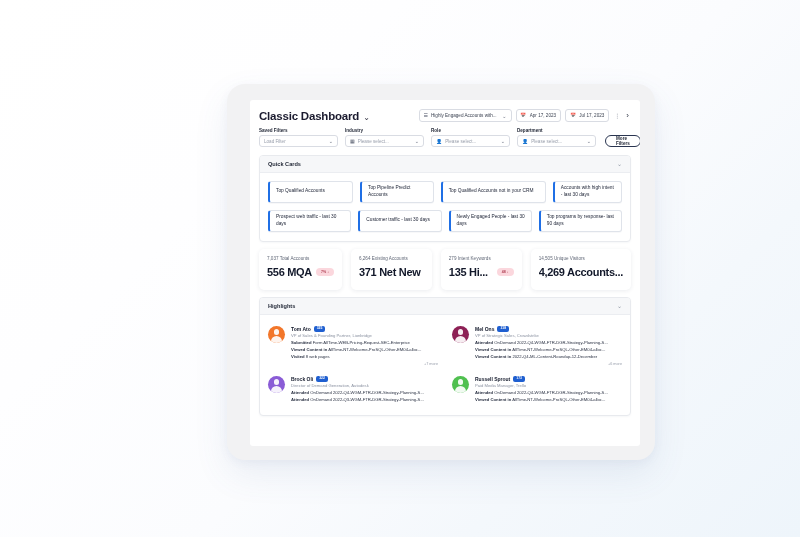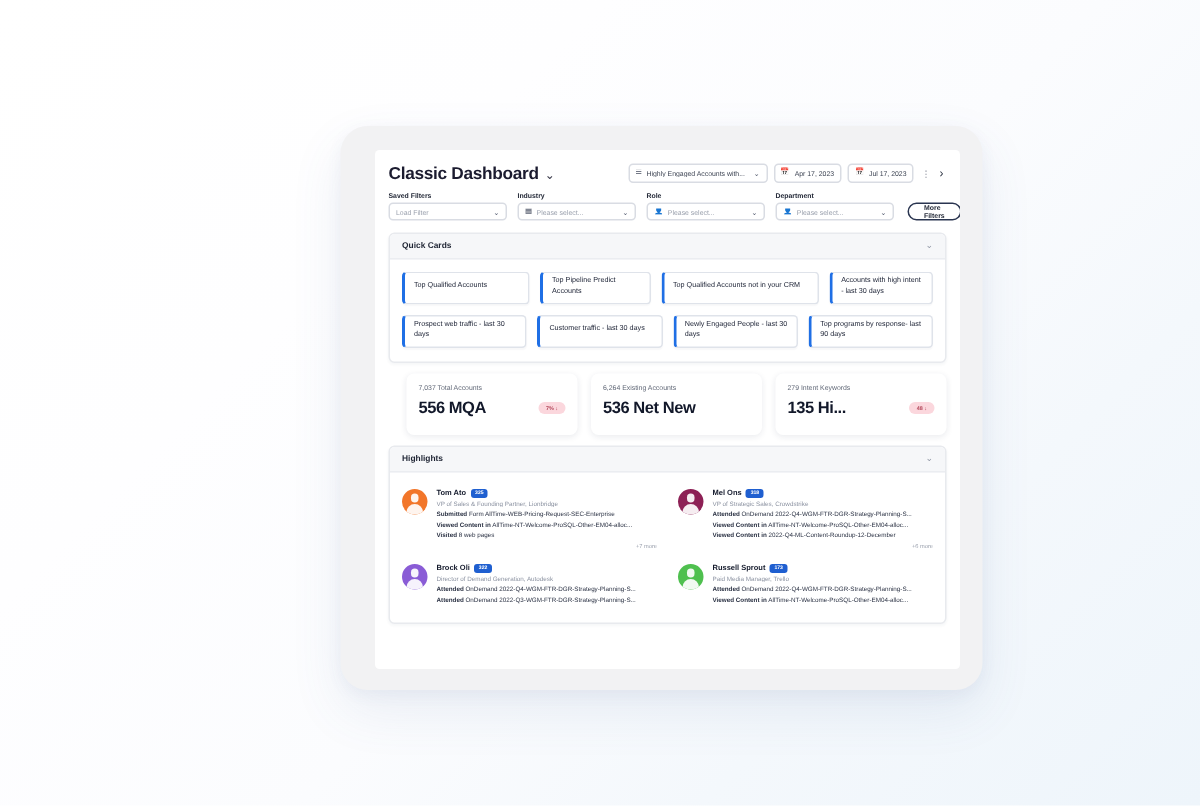--- a/index.html
+++ b/index.html
@@ -170,21 +170,21 @@
     font-size: 4.8px;
     color: #22283a;
     line-height: 1.45;
     box-shadow: 0 1px 1px rgba(30,40,70,0.03);
   }
 
   
   .metrics-row {
     display: flex;
     gap: 9px;
-    margin: 0 9px 7px 21px;
+    margin: 0 9px 7px 9px;
   }
   .metric-card {
     flex: 1;
     background: #fff;
     border-radius: 5px;
     box-shadow: 0 1px 4px rgba(35,48,80,0.09);
     padding: 7px 8px 9px 8px;
     min-height: 41px;
   }
   .metric-sub {
@@ -383,28 +383,34 @@
     <div class="metric-card">
       <div class="metric-sub">7,037 Total Accounts</div>
       <div class="metric-main-row">
         <span class="metric-value">556 MQA</span>
         <span class="metric-badge">7% ↓</span>
       </div>
     </div>
     <div class="metric-card">
       <div class="metric-sub">6,264 Existing Accounts</div>
       <div class="metric-main-row">
-        <span class="metric-value">536 Net New</span>
+        <span class="metric-value">371 Net New</span>
       </div>
     </div>
     <div class="metric-card">
       <div class="metric-sub">279 Intent Keywords</div>
       <div class="metric-main-row">
         <span class="metric-value">135 Hi...</span>
         <span class="metric-badge">48 ↓</span>
+      </div>
+    </div>
+    <div class="metric-card">
+      <div class="metric-sub">14,505 Unique Visitors</div>
+      <div class="metric-main-row">
+        <span class="metric-value">4,269 Accounts...</span>
       </div>
     </div>
   </div>
 
   <div class="panel">
     <div class="panel-head">
       <span class="panel-title">Highlights</span>
       <span class="panel-chevron">⌄</span>
     </div>
     <div class="panel-body">

